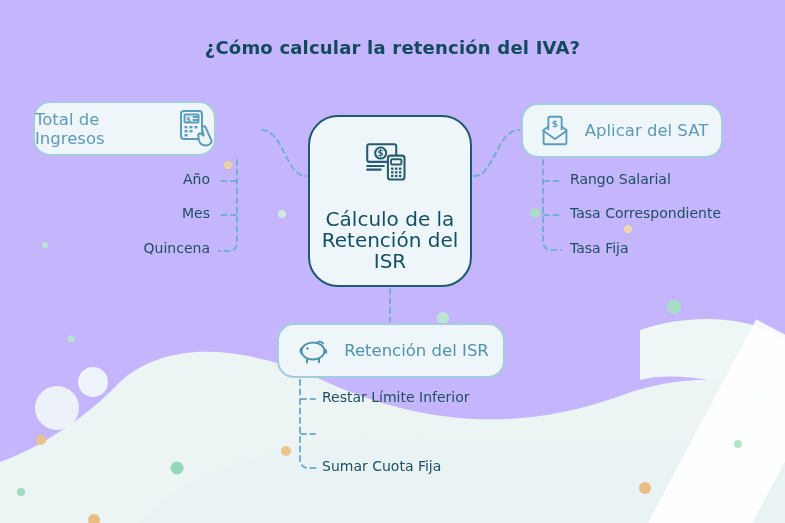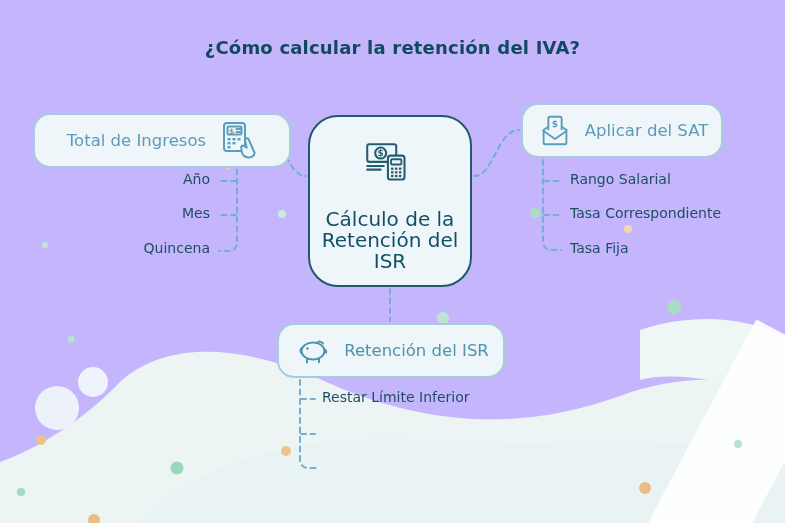--- a/index.html
+++ b/index.html
@@ -11,21 +11,21 @@
   .title {
     position:absolute; top:37px; left:0; width:785px; text-align:center;
     font-size:18px; font-weight:bold; color:#11495d; letter-spacing:.2px;
   }
   .node {
     position:absolute; box-sizing:border-box;
     display:flex; align-items:center; justify-content:center; gap:11px;
     border:2px solid #a6cbde; background:#eef6fa; border-radius:17px;
     color:#5d9ab8; font-size:16.5px; font-weight:500;
   }
-  #node-ingresos { left:33px; top:113px; width:258px; height:55px; }
+  #node-ingresos { left:33px; top:101px; width:183px; height:55px; }
   #node-sat      { left:521px; top:103px; width:202px; height:55px; }
   #node-isr      { left:277px; top:323px; width:228px; height:55px; color:#4f93ae; }
   .center-node {
     position:absolute; left:308px; top:115px; width:164px; height:172px;
     box-sizing:border-box; border:2.5px solid #1d5a6e; background:#eef6f9;
     border-radius:30px; display:flex; flex-direction:column; align-items:center;
     padding-top:22px;
   }
   .center-label {
     margin-top:16px; text-align:center; color:#125067;
@@ -174,14 +174,15 @@
 
   <div class="item left-col" style="top:171px">Año</div>
   <div class="item left-col" style="top:205px">Mes</div>
   <div class="item left-col" style="top:240px">Quincena</div>
 
   <div class="item right-col" style="top:171px">Rango Salarial</div>
   <div class="item right-col" style="top:205px">Tasa Correspondiente</div>
   <div class="item right-col" style="top:240px">Tasa Fija</div>
 
   <div class="item bottom-col" style="top:389px">Restar Límite Inferior</div>
+  <div class="item bottom-col" style="top:458px">Sumar Cuota Fija</div>
 
 </div>
 
 </body></html>

